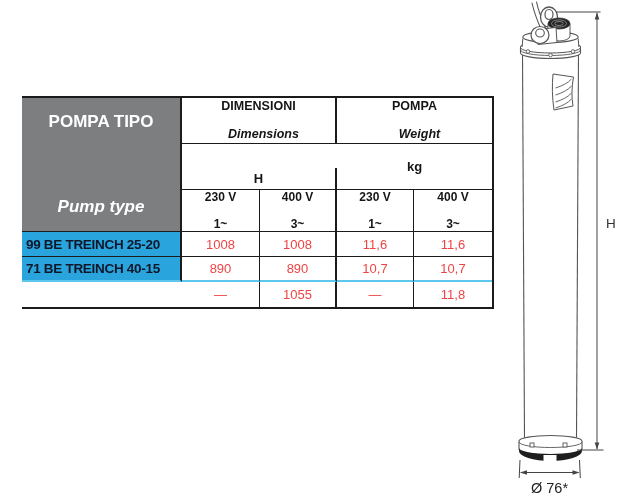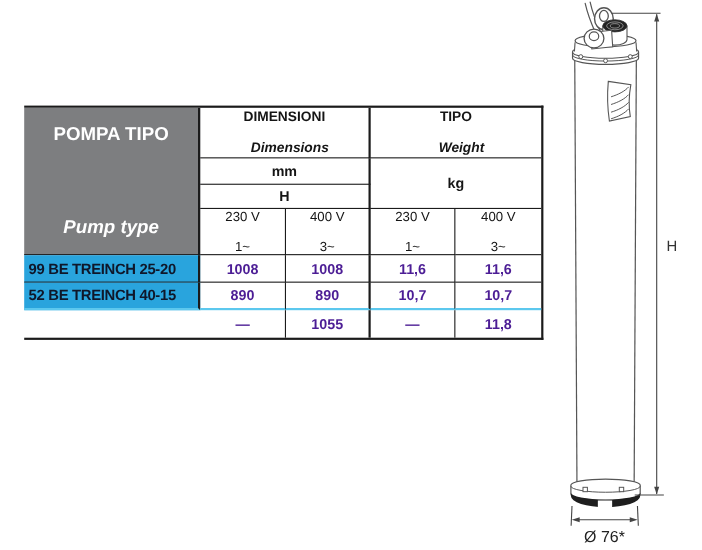--- a/index.html
+++ b/index.html
@@ -26,52 +26,51 @@
   .br2{border-right:2px solid #1b1b1b;}
   .bb1{border-bottom:1.5px solid #1b1b1b;gap:11px;}
   .bbc{border-bottom:2px solid #5cc8ee;}
   .corner{
     background:#7d7e80;color:#ffffff;font-size:17px;font-weight:700;line-height:1.55;
   }
   .corner .sub{font-style:italic;margin-top:48px;}
   .ghead{font-size:12.5px;font-weight:700;color:#151515;line-height:1.35;}
   .ghead .sub{font-style:italic;margin-left:10px;}
   .unit{font-size:13px;font-weight:700;color:#151515;}
-  .volt{font-size:12px;font-weight:400;color:#151515;line-height:1.35;}
+  .volt{font-size:12px;font-weight:700;color:#151515;line-height:1.35;}
   .rowlabel{
     background:#29a4dd;color:#0f172a;font-size:13.5px;font-weight:700;
     letter-spacing:-0.3px;align-items:flex-start;justify-content:center;
     padding-left:4px;text-align:left;
   }
-  .val{font-size:13px;color:#4c1d95;font-weight:700;}
+  .val{font-size:13px;color:#ef4444;font-weight:400;}
   
   .pump-svg{position:absolute;left:493px;top:0;width:145px;height:500px;}
   .pump-svg text{font-family:"Liberation Sans",sans-serif;}
 </style>
 </head>
 <body>
 
 <div class="spec-table">
 
   <div class="c corner br2 bb1" style="grid-area:1/1/5/2">
     <span>POMPA TIPO</span>
     <span class="sub">Pump type</span>
   </div>
 
   <div class="c ghead br2 bb1" style="grid-area:1/2/2/4">
     <span>DIMENSIONI</span>
     <span class="sub">Dimensions</span>
   </div>
 
   <div class="c ghead bb1" style="grid-area:1/4/2/6">
-    <span>TIPO</span>
+    <span>POMPA</span>
     <span class="sub">Weight</span>
   </div>
 
-  <div class="c unit br2 bb1" style="grid-area:2/2/3/4">mm</div>
 
   <div class="c unit bb1" style="grid-area:2/4/4/6">kg</div>
 
   <div class="c unit br2 bb1" style="grid-area:3/2/4/4">H</div>
 
   <div class="c volt br1 bb1" style="grid-area:4/2/5/3">
     <span>230 V</span>
     <span>1~</span>
   </div>
   <div class="c volt br2 bb1" style="grid-area:4/3/5/4">
@@ -86,21 +85,21 @@
     <span>400 V</span>
     <span>3~</span>
   </div>
 
   <div class="c rowlabel br2 bb1" style="grid-area:5/1/6/2">99 BE TREINCH 25-20</div>
   <div class="c val br1 bb1" style="grid-area:5/2/6/3">1008</div>
   <div class="c val br2 bb1" style="grid-area:5/3/6/4">1008</div>
   <div class="c val br1 bb1" style="grid-area:5/4/6/5">11,6</div>
   <div class="c val bb1" style="grid-area:5/5/6/6">11,6</div>
 
-  <div class="c rowlabel br2 bbc" style="grid-area:6/1/7/2">52 BE TREINCH 40-15</div>
+  <div class="c rowlabel br2 bbc" style="grid-area:6/1/7/2">71 BE TREINCH 40-15</div>
   <div class="c val br1 bbc" style="grid-area:6/2/7/3">890</div>
   <div class="c val br2 bbc" style="grid-area:6/3/7/4">890</div>
   <div class="c val br1 bbc" style="grid-area:6/4/7/5">10,7</div>
   <div class="c val bbc" style="grid-area:6/5/7/6">10,7</div>
 
   <div class="c val br1" style="grid-area:7/2/8/3">—</div>
   <div class="c val br2" style="grid-area:7/3/8/4">1055</div>
   <div class="c val br1" style="grid-area:7/4/8/5">—</div>
   <div class="c val" style="grid-area:7/5/8/6">11,8</div>
 </div>

